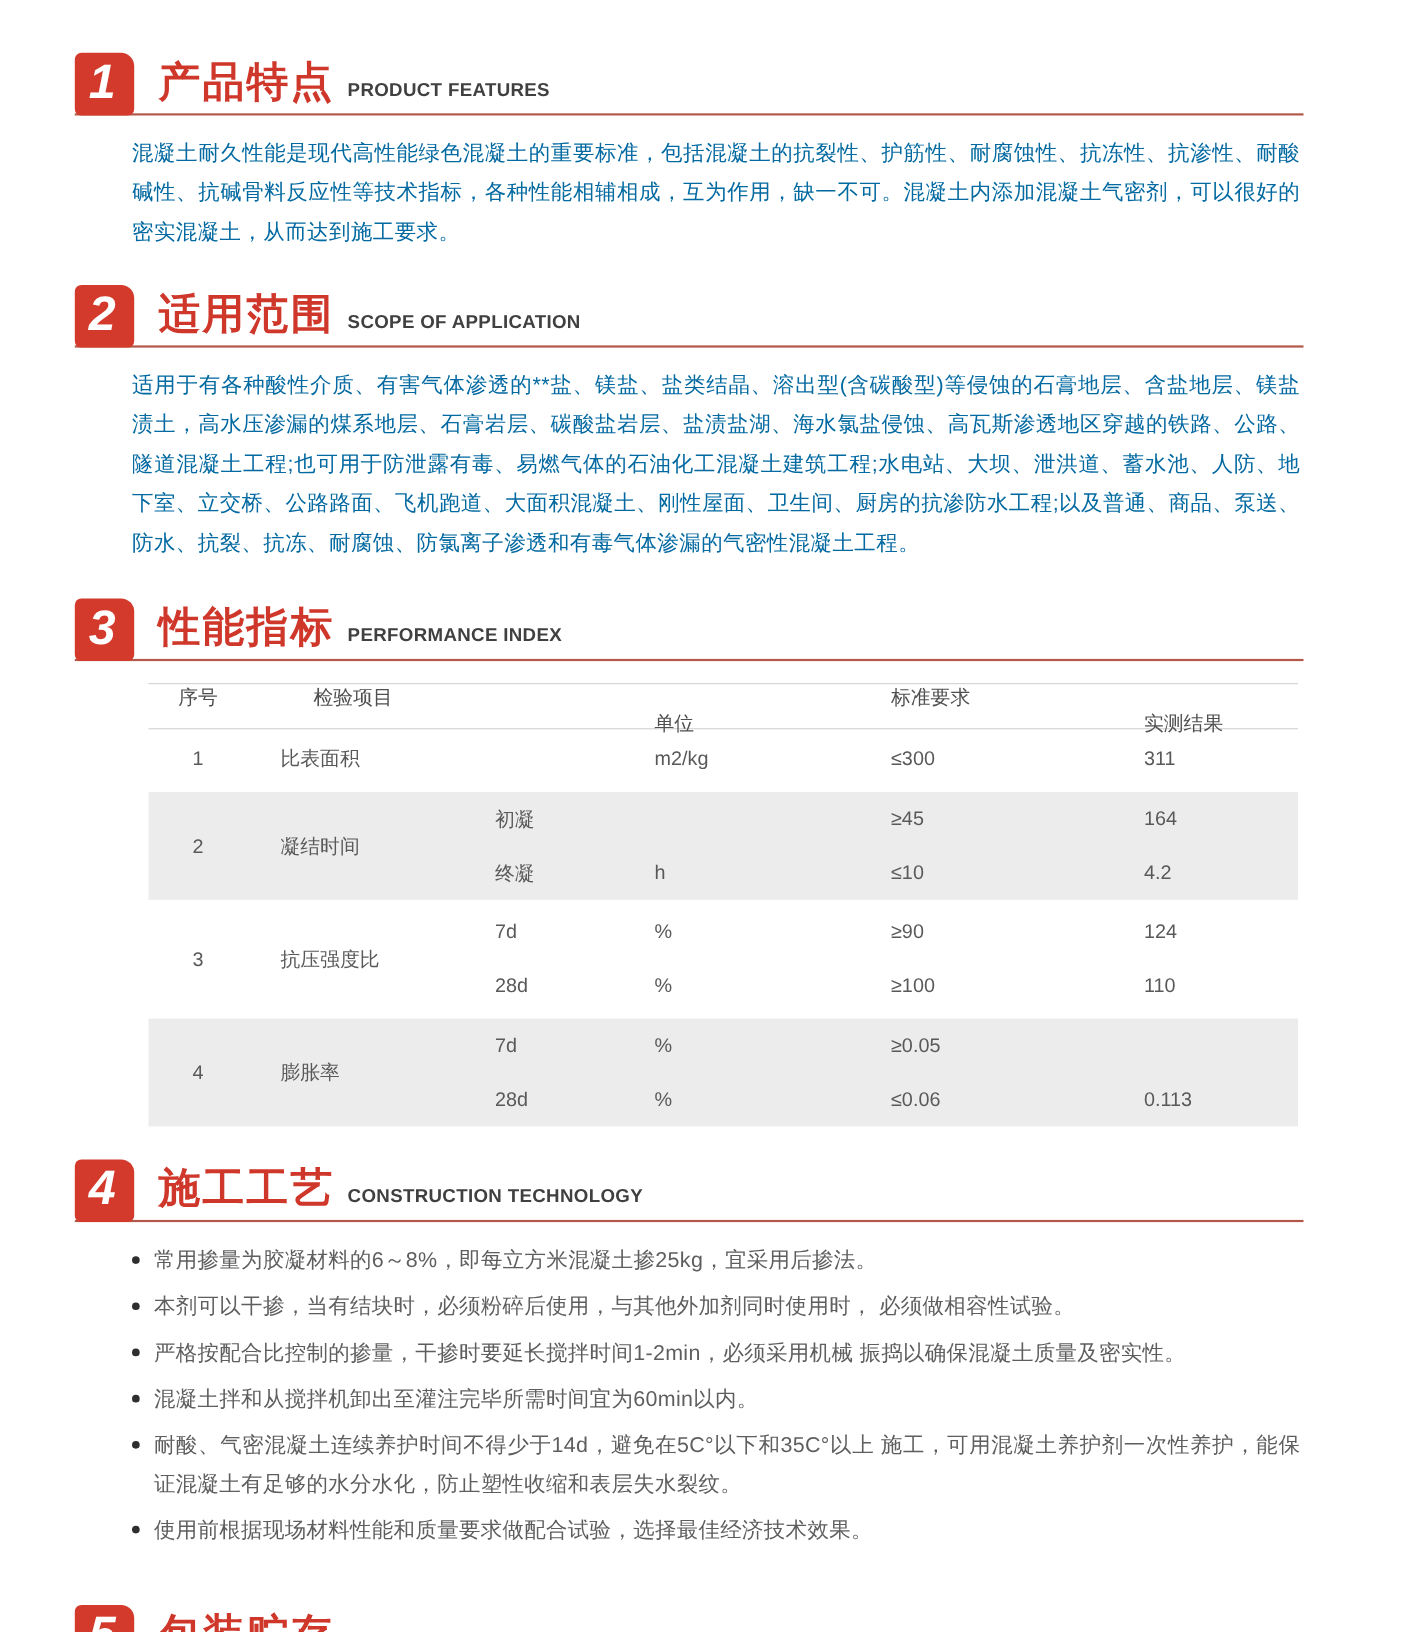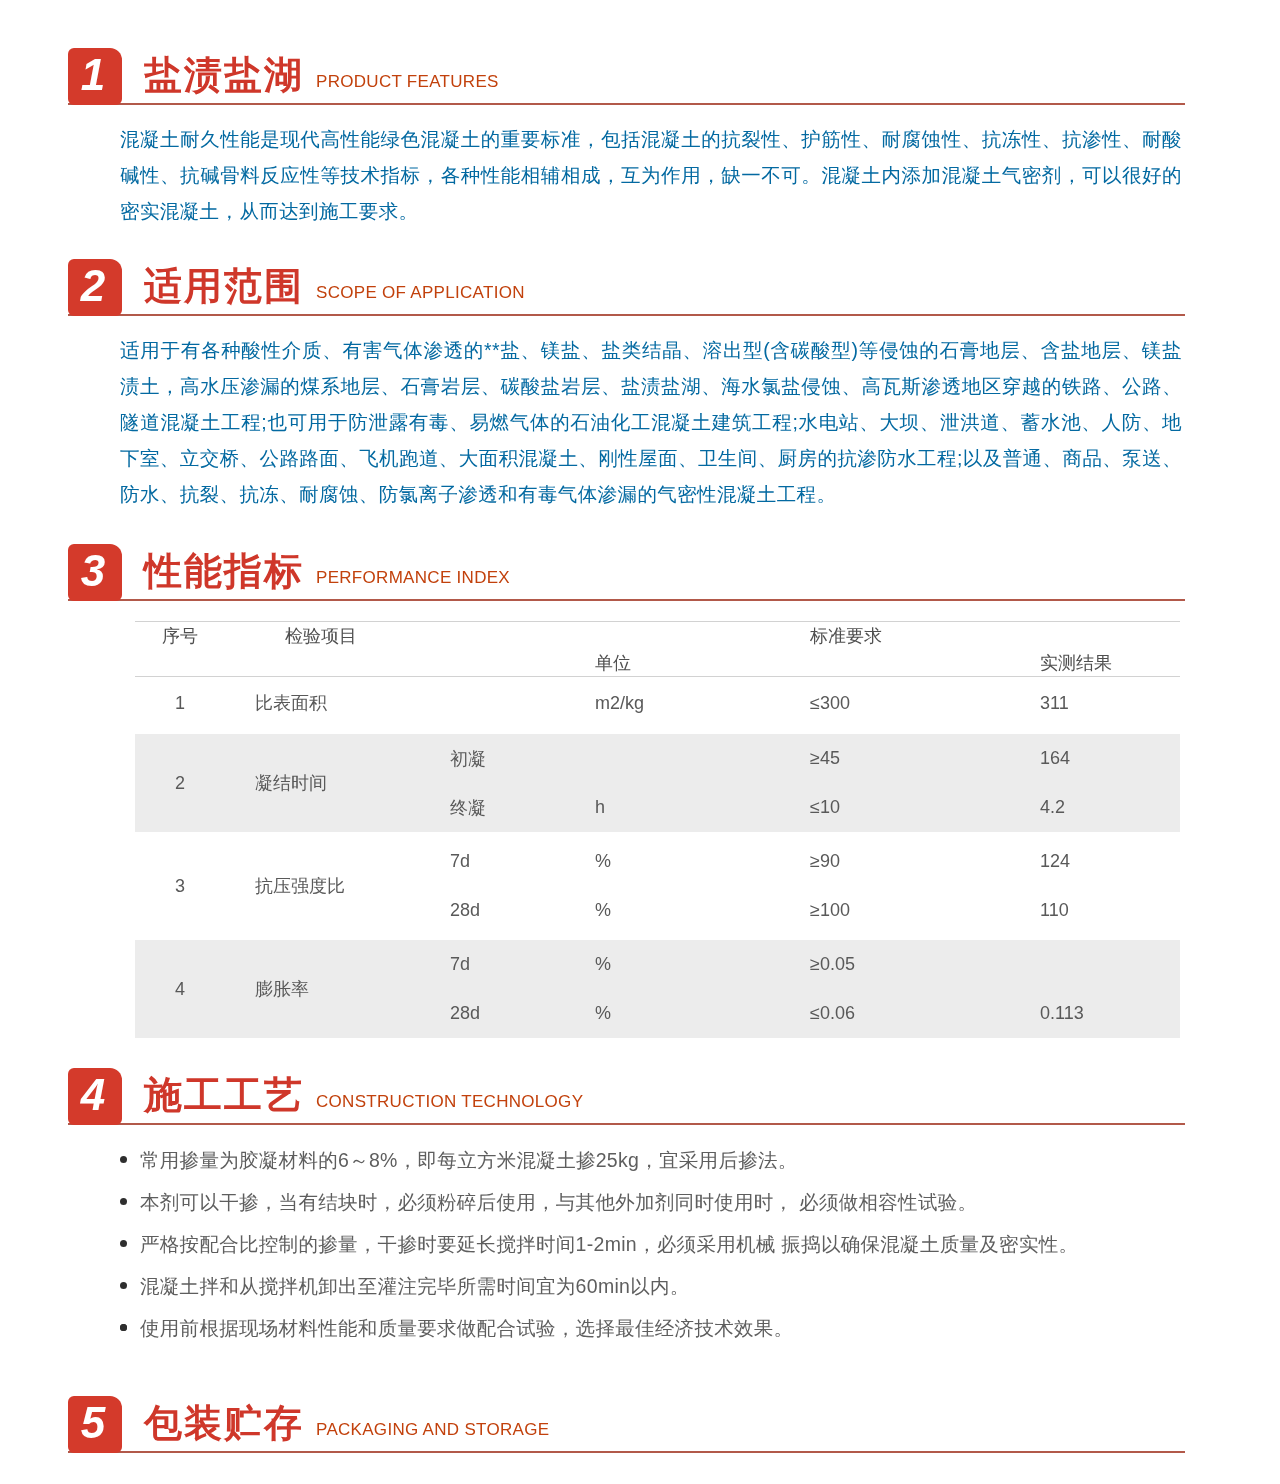--- a/index.html
+++ b/index.html
@@ -44,22 +44,22 @@
     font-size: 38px;
     font-weight: 700;
     color: #cf372a;
     letter-spacing: 2px;
     line-height: 1;
     padding-bottom: 9px;
   }
   .sec-sub {
     margin-left: 12px;
     font-size: 17px;
-    font-weight: 400;
-    color: #c2410c;
+    font-weight: 700;
+    color: #404040;
     letter-spacing: 0.3px;
     padding-bottom: 11px;
     white-space: nowrap;
   }
 
   
   .para {
     margin: 16px 98px 0 120px;
     font-size: 19.5px;
     line-height: 36px;
@@ -109,21 +109,21 @@
   .c2 { grid-column: 2; padding-left: 30px; }
   .c2s { grid-column: 2 / span 2; padding-left: 30px; }
   .c3 { grid-column: 3; padding-left: 30px; }
   .c4 { grid-column: 4; padding-left: 25px; }
   .c5 { grid-column: 5; padding-left: 25px; }
   .c6 { grid-column: 6; padding-left: 25px; }
   .r1 { grid-row: 1; }
   .r2 { grid-row: 2; }
   .sp2 { grid-row: 1 / span 2; }
   .t-head {
-    height: 56px;
+    height: 42px;
     border-top: 1px solid #d2d2d2;
     border-bottom: 1px solid #d2d2d2;
     color: #4f4f4f;
   }
   .t-head .c2s { padding-left: 60px; }
   .row-single { height: 52px; }
   .row-group { grid-template-rows: 49px 49px; margin-top: 5px; }
   .shade { background: #ececec; }
 
   .gap-s2 { margin-top: 30px; }
@@ -134,21 +134,21 @@
 </head>
 <body>
 
 <div class="page">
 
   <div class="section">
     <div class="sec-header">
       <div class="badge">
         <span class="num">1</span>
       </div>
-      <span class="sec-title">盐渍盐湖</span>
+      <span class="sec-title">产品特点</span>
       <span class="sec-sub">PRODUCT FEATURES</span>
     </div>
     <p class="para">混凝土耐久性能是现代高性能绿色混凝土的重要标准，包括混凝土的抗裂性、护筋性、耐腐蚀性、抗冻性、抗渗性、耐酸碱性、抗碱骨料反应性等技术指标，各种性能相辅相成，互为作用，缺一不可。混凝土内添加混凝土气密剂，可以很好的密实混凝土，从而达到施工要求。</p>
   </div>
 
   <div class="section gap-s2">
     <div class="sec-header">
       <div class="badge">
         <span class="num">2</span>
       </div>
@@ -230,21 +230,21 @@
         <span class="num">4</span>
       </div>
       <span class="sec-title">施工工艺</span>
       <span class="sec-sub">CONSTRUCTION TECHNOLOGY</span>
     </div>
     <ul class="bullets">
       <li><span class="dot"></span><span>常用掺量为胶凝材料的6～8%，即每立方米混凝土掺25kg，宜采用后掺法。</span></li>
       <li><span class="dot"></span><span>本剂可以干掺，当有结块时，必须粉碎后使用，与其他外加剂同时使用时， 必须做相容性试验。</span></li>
       <li><span class="dot"></span><span>严格按配合比控制的掺量，干掺时要延长搅拌时间1-2min，必须采用机械 振捣以确保混凝土质量及密实性。</span></li>
       <li><span class="dot"></span><span>混凝土拌和从搅拌机卸出至灌注完毕所需时间宜为60min以内。</span></li>
-      <li><span class="dot"></span></li>
+      <li><span class="dot"></span><span>耐酸、气密混凝土连续养护时间不得少于14d，避免在5C°以下和35C°以上 施工，可用混凝土养护剂一次性养护，能保证混凝土有足够的水分水化，防止塑性收缩和表层失水裂纹。</span></li>
       <li><span class="dot"></span><span>使用前根据现场材料性能和质量要求做配合试验，选择最佳经济技术效果。</span></li>
     </ul>
   </div>
 
   <div class="section gap-s5">
     <div class="sec-header">
       <div class="badge">
         <span class="num">5</span>
       </div>
       <span class="sec-title">包装贮存</span>

